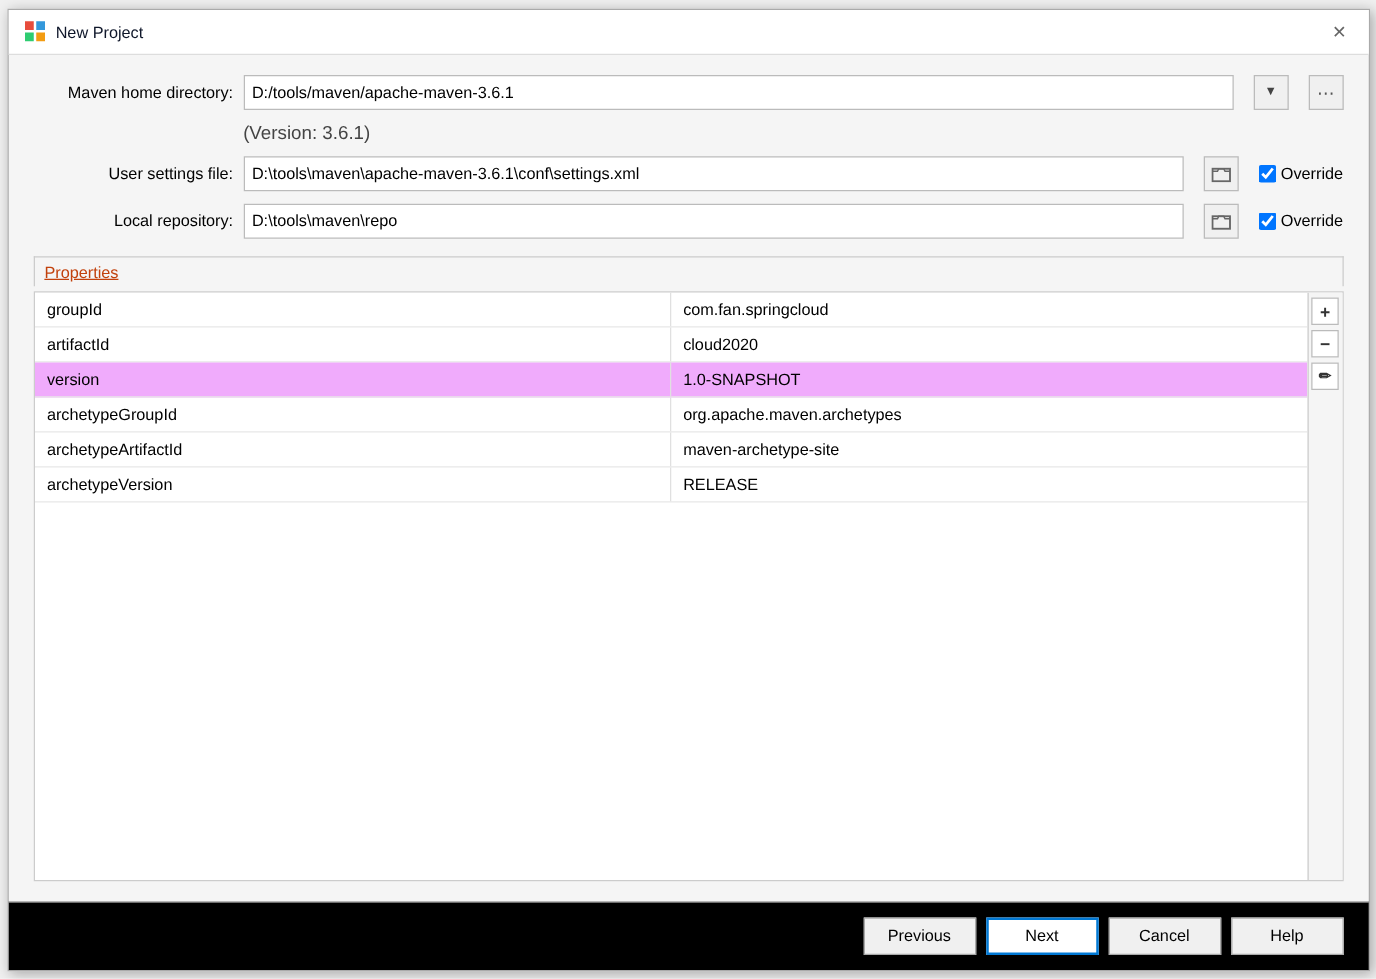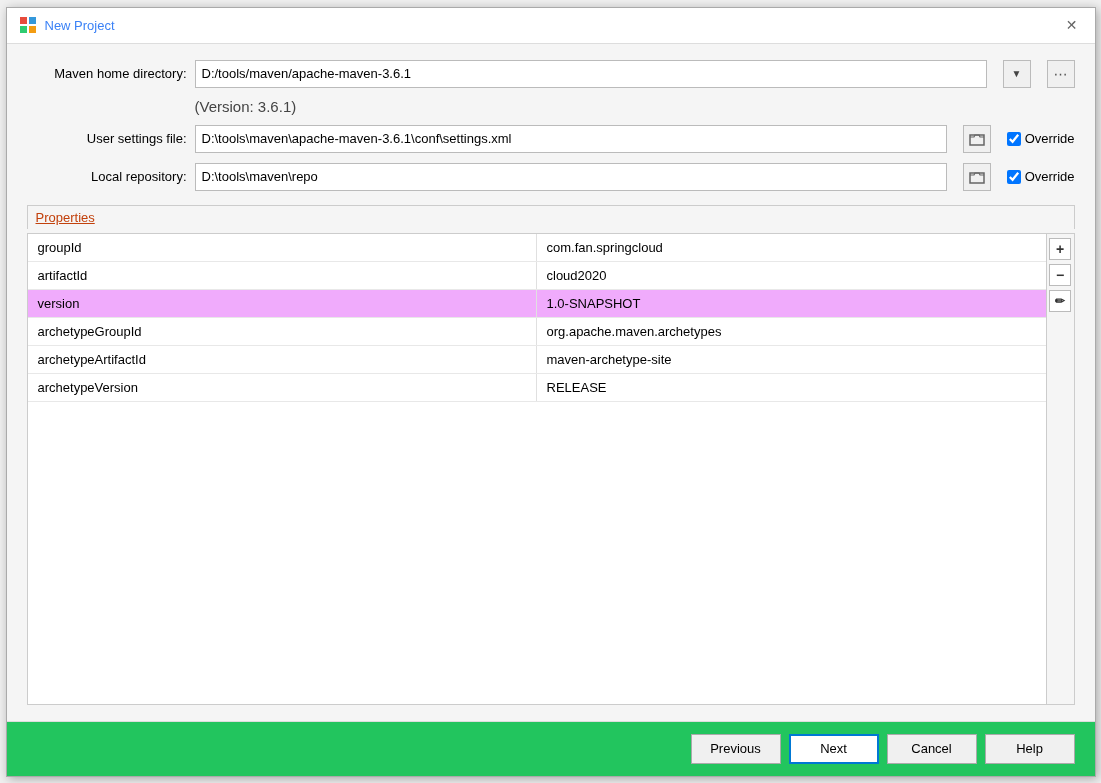--- a/index.html
+++ b/index.html
@@ -50,21 +50,21 @@
       width: 18px;
       height: 18px;
       display: flex;
       align-items: center;
       justify-content: center;
     }
 
     .title-text {
       font-size: 13px;
       font-weight: 400;
-      color: #3b82f6;
+      color: #0f172a;
     }
 
     .close-btn {
       width: 22px;
       height: 22px;
       display: flex;
       align-items: center;
       justify-content: center;
       cursor: pointer;
       color: #666;
@@ -245,21 +245,21 @@
       font-size: 12px;
     }
 
     .dialog-footer {
       display: flex;
       justify-content: flex-end;
       align-items: center;
       padding: 12px 20px;
       gap: 8px;
       border-top: 1px solid #ddd;
-      background: #22c55e;
+      background: #000000;
     }
 
     .footer-btn {
       min-width: 90px;
       height: 30px;
       padding: 0 16px;
       border: 1px solid #aaa;
       background: #f0f0f0;
       font-size: 13px;
       cursor: pointer;

